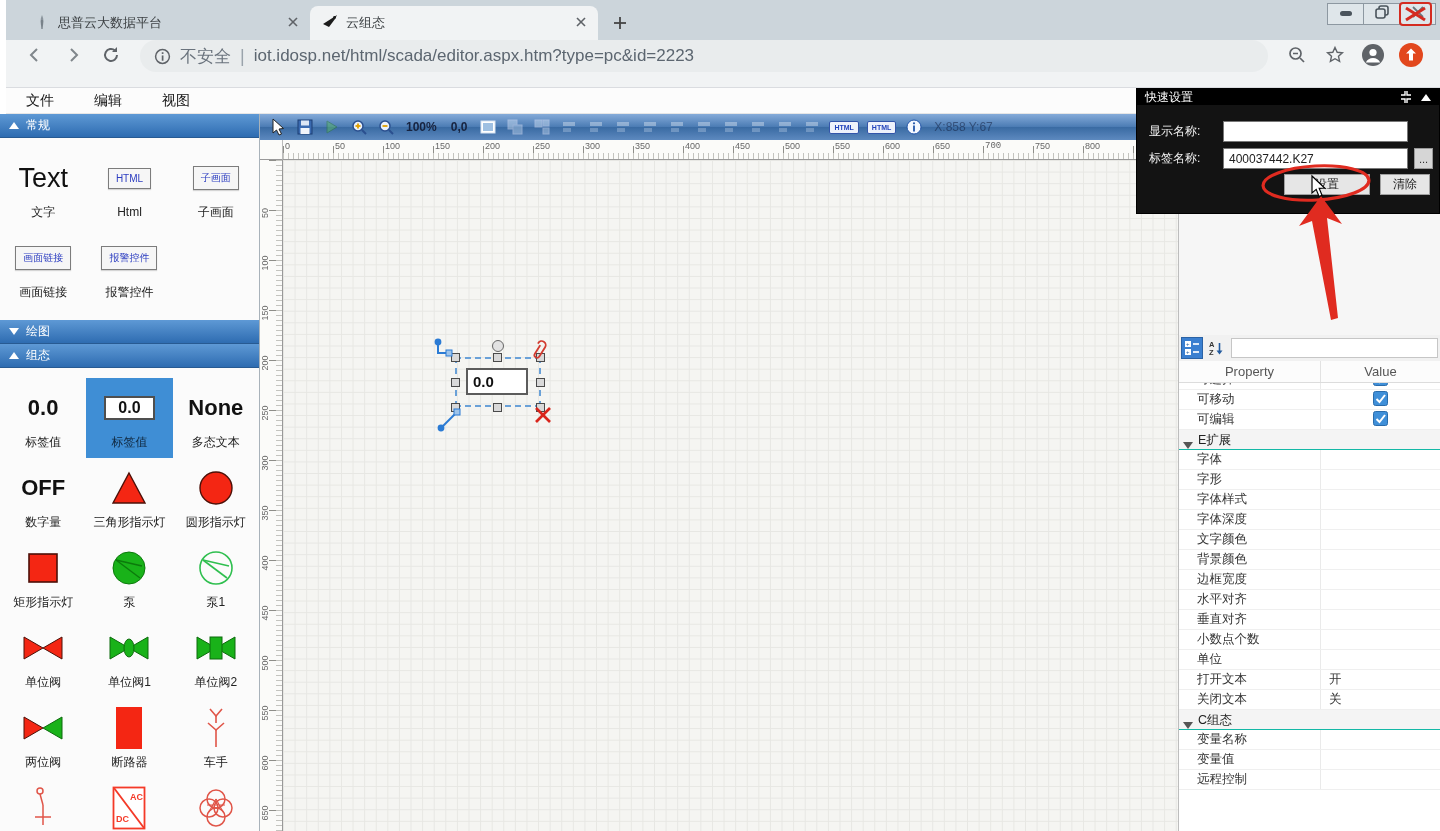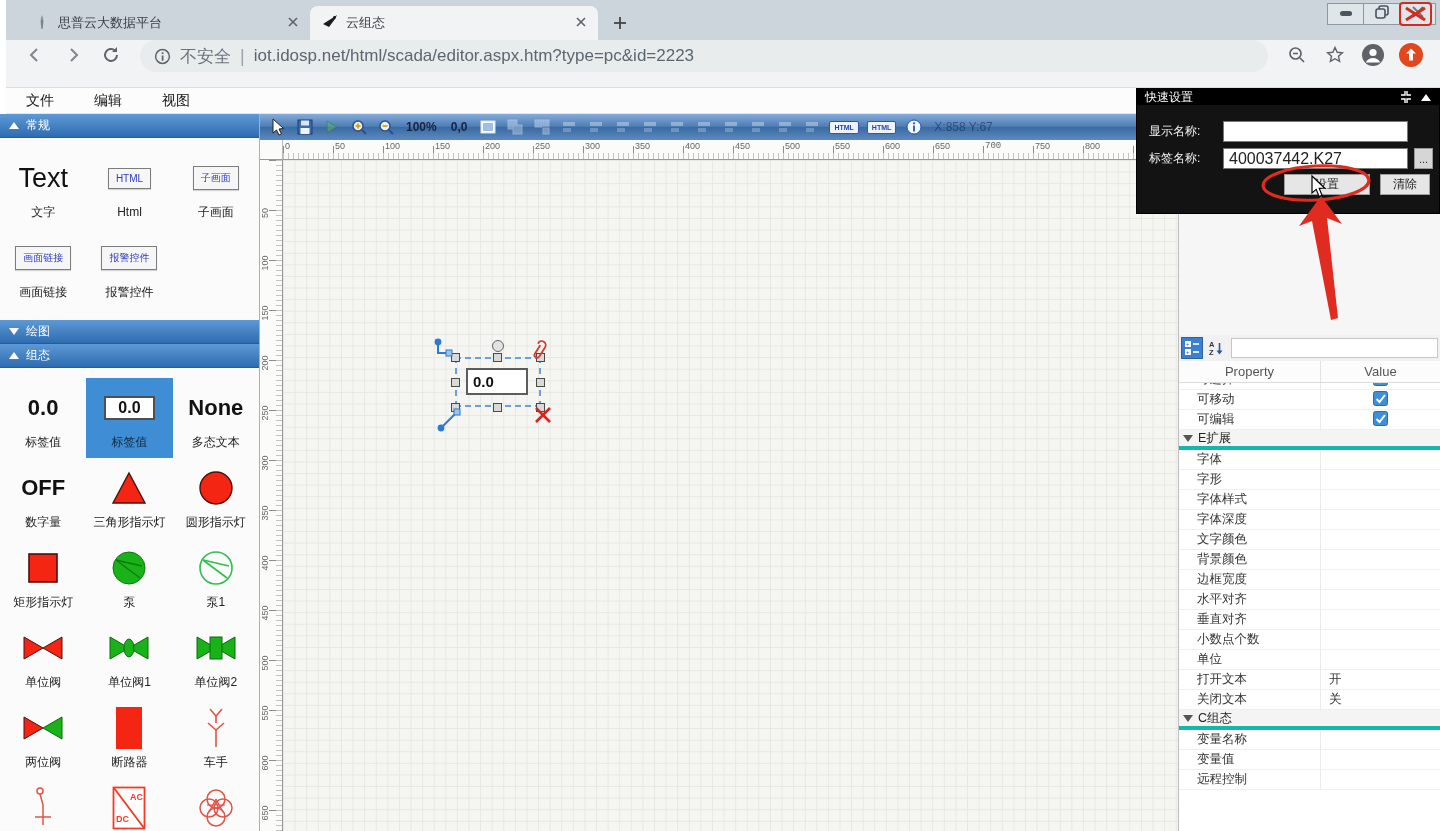--- a/index.html
+++ b/index.html
@@ -101,32 +101,32 @@
   .prop-header{height:22px;display:flex;font-size:13px;color:#555;background:#fcfcfc;border-bottom:1px solid #dcdcdc;flex:none;}
   .ph-p{width:142px;text-align:center;line-height:22px;border-right:1px solid #e2e2e2;}
   .ph-v{flex:1;text-align:center;line-height:22px;}
   .prop-rows{flex:1;overflow:hidden;background:#fff;font-size:12.5px;color:#333;}
   .prow{height:20px;display:flex;border-bottom:1px solid #efefef;}
   .prow.clipped{margin-top:-13px;}
   .prow .n{width:142px;padding-left:18px;display:flex;align-items:center;border-right:1px solid #eaeaea;
            white-space:nowrap;overflow:hidden;}
   .prow .v{flex:1;display:flex;align-items:center;padding-left:8px;}
   .prow .v.center{justify-content:center;padding-left:0;}
-  .pcat{height:20px;display:flex;align-items:center;gap:5px;padding-left:4px;background:#f4f4f4;
-        border-bottom:4px solid #14b8a6;color:#222;}
+  .pcat{height:20px;display:flex;align-items:flex-end;gap:5px;padding-left:4px;background:#f4f4f4;
+        border-bottom:1px solid #14b8a6;color:#222;}
   .pcat .ct{width:0;height:0;border-left:5px solid transparent;border-right:5px solid transparent;border-top:7px solid #555;}
 
   
   .quick{position:absolute;left:1136px;top:88px;width:304px;height:126px;background:#131313;border:1px solid #000;}
   .q-header{height:16px;background:#000;color:#fff;font-size:12px;display:flex;align-items:center;padding:0 8px;gap:8px;}
   .q-title{flex:1;}
   .q-tri{width:0;height:0;border-left:5px solid transparent;border-right:5px solid transparent;border-bottom:7px solid #fff;}
   .q-row{position:absolute;display:flex;align-items:center;}
   .q-label{color:#f0f0f0;font-size:12px;}
-  .q-input{height:21px;background:#fff;border:1px solid #777;font-size:16px;color:#222;display:flex;
+  .q-input{height:21px;background:#fff;border:1px solid #777;font-size:12px;color:#222;display:flex;
            align-items:center;padding:0 5px;}
   .q-more{width:19px;height:21px;background:#d6d6d6;border:1px solid #999;color:#333;font-size:11px;
           display:flex;align-items:center;justify-content:center;}
   .q-btn{height:21px;background:#e6e6e6;border:1px solid #a0a0a0;color:#222;font-size:12px;display:flex;
          align-items:center;justify-content:center;}
 
   .overlay{position:absolute;left:0;top:0;width:1440px;height:831px;pointer-events:none;}
 </style>
 </head>
 <body>

